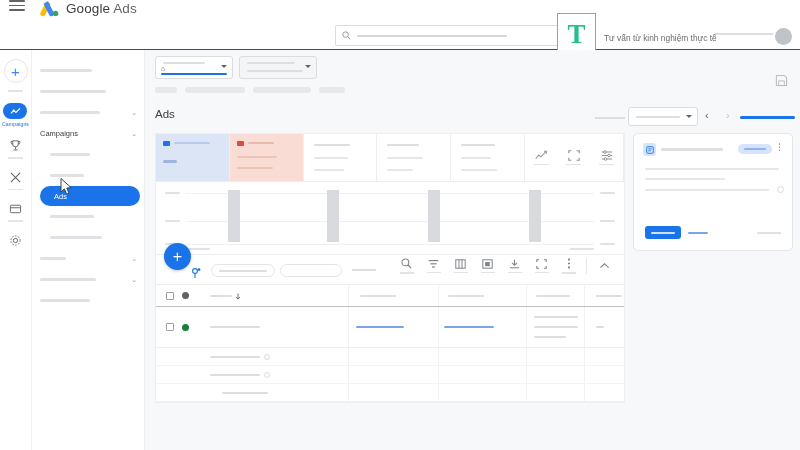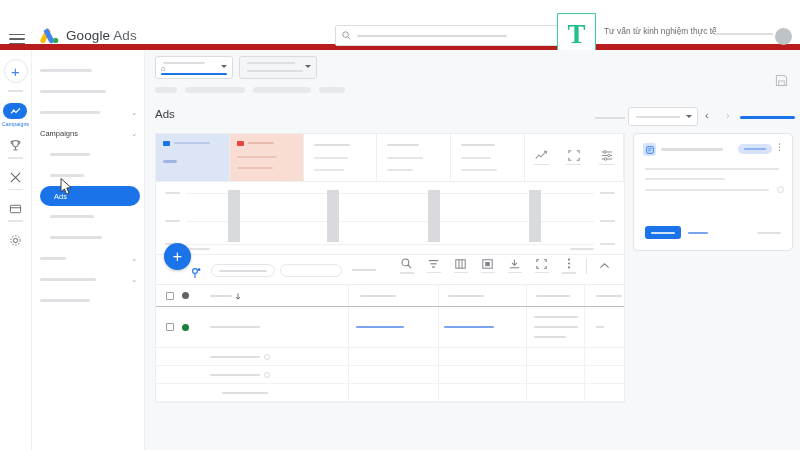--- a/index.html
+++ b/index.html
@@ -7,22 +7,22 @@
     width: 800px; height: 450px;
     font-family: "Liberation Sans", sans-serif;
     background: #ffffff;
     overflow: hidden;
     position: relative;
   }
 
   
   .topbar {
     position: absolute; top: 0; left: 0; width: 800px; height: 50px;
-    background: #ffffff; display: flex; align-items: flex-end;
-    border-bottom: 6px solid #b91c1c;
+    background: #ffffff; display: flex; align-items: flex-start;
+    border-bottom: 1px solid #b91c1c;
   }
   .hamburger { margin-left: 9px; width: 16px; display: flex; flex-direction: column; gap: 3px; }
   .hamburger span { display: block; height: 1.5px; background: #5f6368; border-radius: 1px; }
   .gads-logo { display: flex; align-items: center; gap: 7px; margin-left: 15px; }
   .gads-mark { width: 19px; height: 17px; position: relative; }
   .gads-title { font-size: 13.5px; color: #3c4043; letter-spacing: .1px; }
   .gads-title .light { color: #5f6368; }
 
   .searchbox {
     position: absolute; left: 335px; top: 25px; width: 232px; height: 21px;
@@ -34,21 +34,21 @@
   
   .watermark { position: absolute; left: 557px; top: 13px; display: flex; align-items: flex-start; gap: 8px; }
   .wm-logo {
     width: 39px; height: 42px; border: 1.4px solid #3ecfa0;
     display: flex; align-items: center; justify-content: center;
     background: #ffffff;
   }
   .wm-T { font-family: "Liberation Serif", serif; font-size: 27px; color: #23c08a; font-weight: 700; line-height: 1; }
   .wm-text { padding-top: 4px; }
   .wm-name { font-size: 19px; color: #3a3a3a; letter-spacing: .4px; line-height: 1.05; white-space: nowrap; }
-  .wm-tag { font-size: 8.4px; color: #6b6b6b; margin-top: 9px; white-space: nowrap; }
+  .wm-tag { font-size: 8.4px; color: #6b6b6b; margin-top: 16px; white-space: nowrap; }
   .wm-line { position: absolute; left: 715px; top: 33px; width: 58px; height: 2px; background: #dcdee0; }
   .wm-dot { position: absolute; right: 8px; top: 28px; width: 17px; height: 17px; border-radius: 50%; background: #bfc2c6; }
 
   
   .rail {
     position: absolute; left: 0; top: 50px; width: 32px; height: 400px;
     background: #ffffff; border-right: 1px solid #edeff1;
     display: flex; flex-direction: column; align-items: center; padding-top: 9px;
   }
   .rail-fab {

